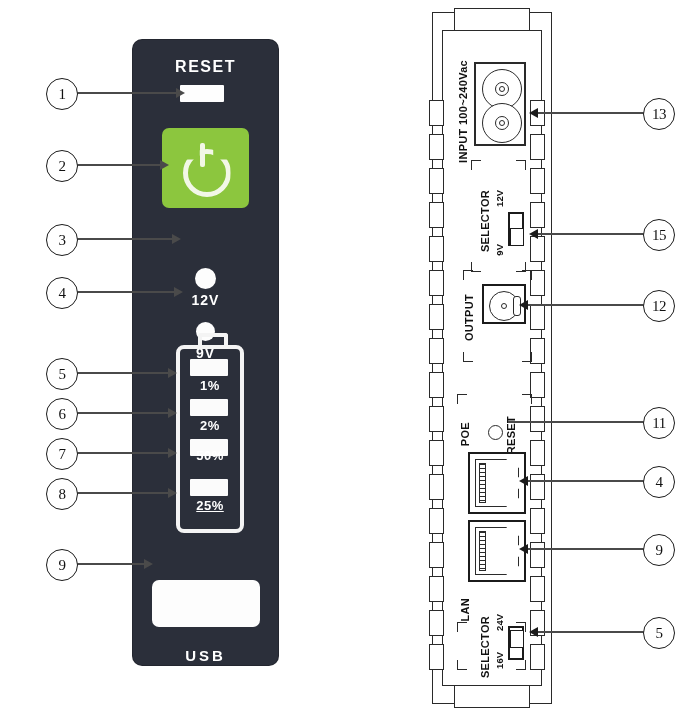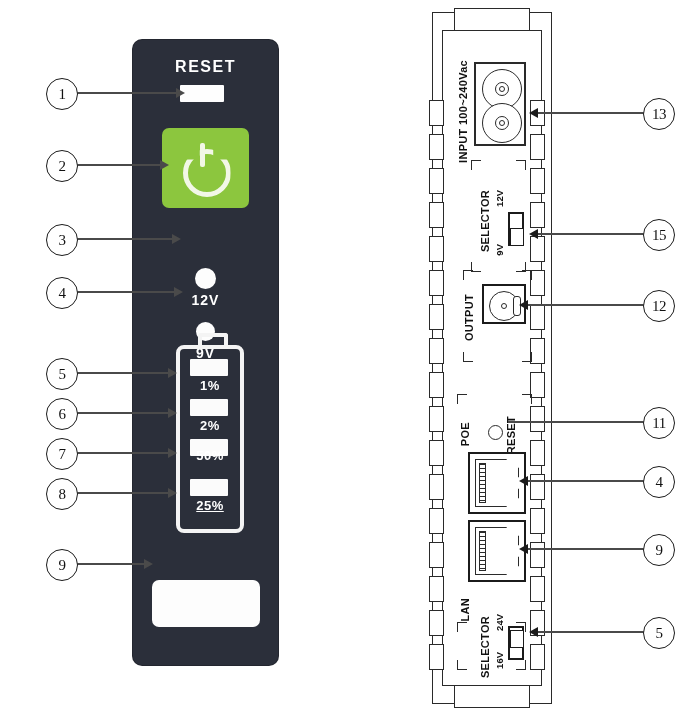--- a/index.html
+++ b/index.html
@@ -131,20 +131,21 @@
       <div class="batt-txt" style="top:29px;">1%</div>
       <div class="batt-seg" style="top:50px;"></div>
       <div class="batt-txt" style="top:69px;">2%</div>
       <div class="batt-seg" style="top:90px;"></div>
       <div class="batt-txt" style="top:99px;">50%</div>
       <div class="batt-seg" style="top:130px;"></div>
       <div class="batt-txt" style="top:149px;text-decoration:underline;">25%</div>
     </div>
 
     <div class="usb-port"></div>
+    <div class="usb-txt">USB</div>
   </div>
 
   <div class="rear">
     <div class="rear-outer"></div>
 
     <div class="tab" style="left:22px;top:-4px;width:76px;height:26px;"></div>
     <div class="tab" style="left:22px;top:668px;width:76px;height:28px;"></div>
 
     <div class="rear-inner"></div>
 

